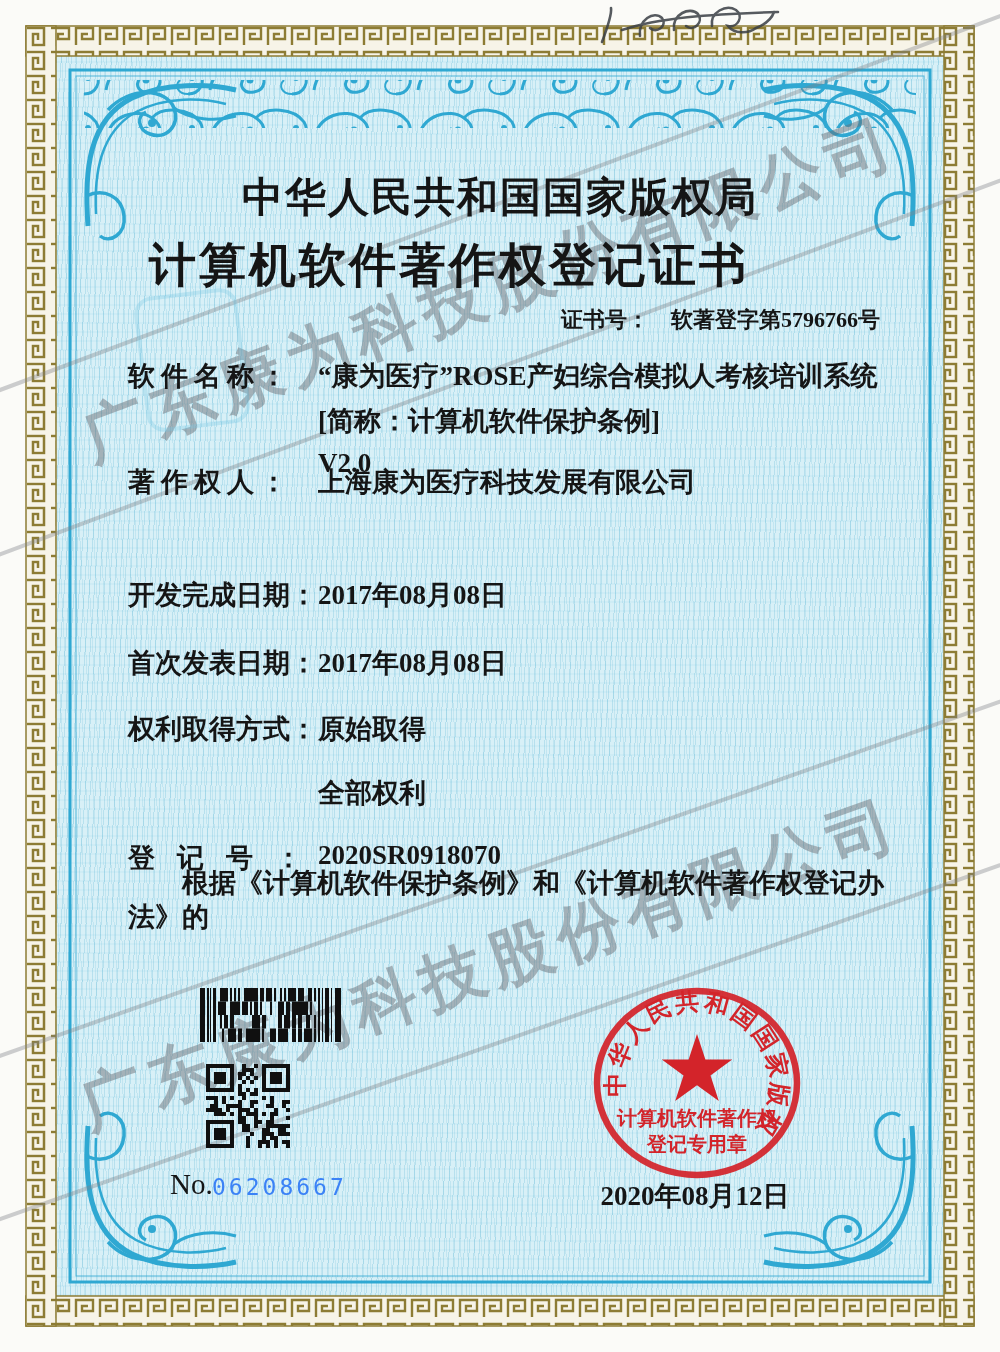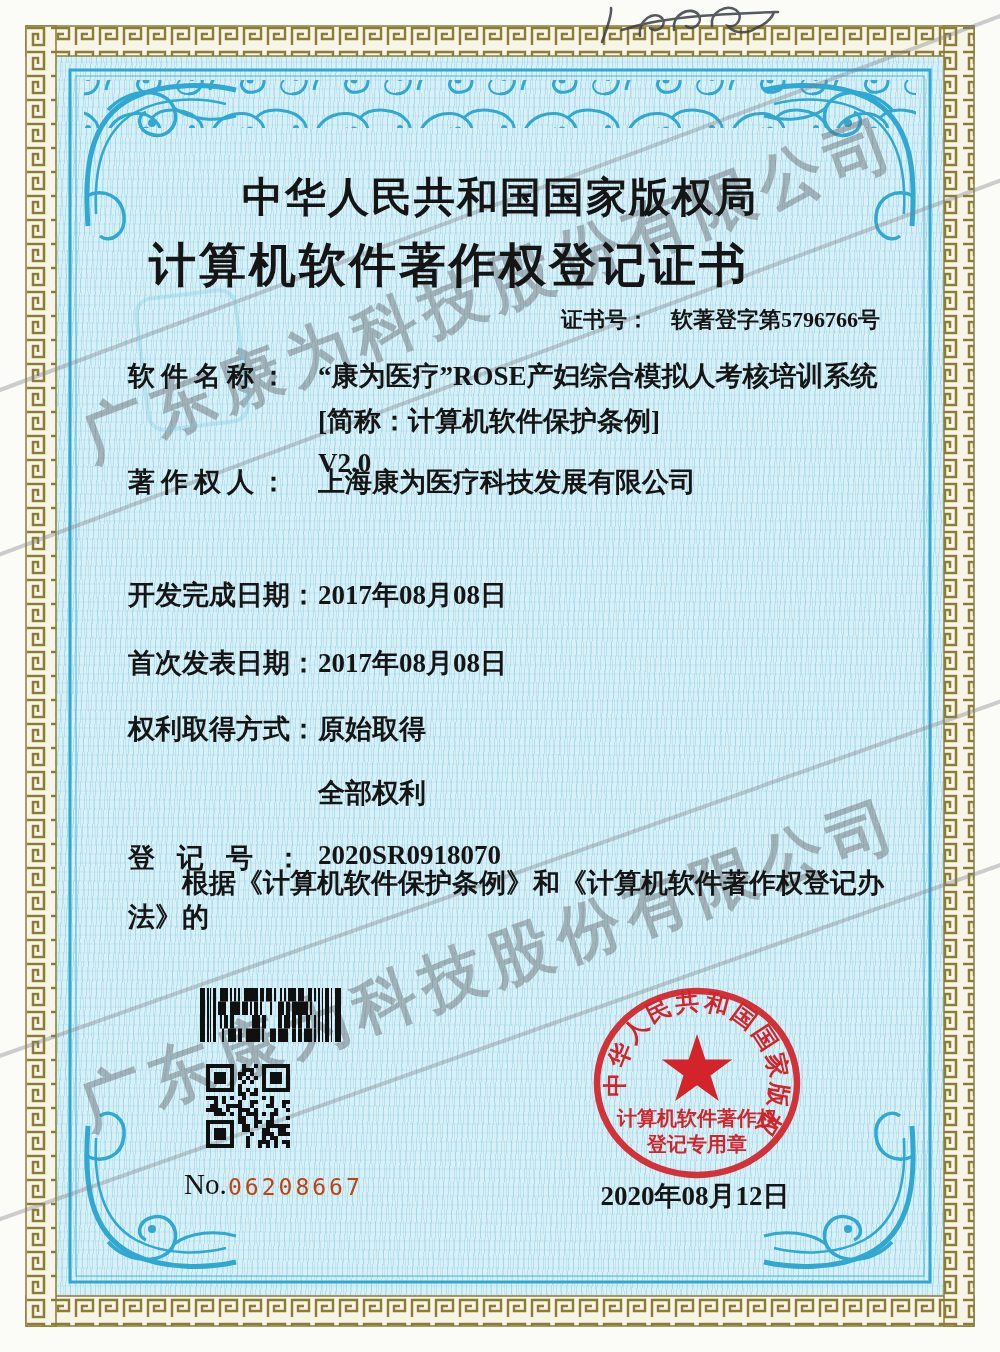--- a/index.html
+++ b/index.html
@@ -29,22 +29,22 @@
   .t1{top:170px;left:0;width:1000px;text-align:center;font-size:41px;font-weight:bold;letter-spacing:2px;}
   .t2{top:234px;left:0;width:898px;text-align:center;font-size:47px;font-weight:bold;letter-spacing:3px;}
   .certno{top:305px;left:0;width:868px;text-align:right;font-size:22px;font-weight:bold;margin-left:12px;}
   .certno .gap{display:inline-block;width:22px;}
   .row-label{left:128px;font-size:27px;font-weight:bold;white-space:nowrap;}
   .row-value{left:318px;font-size:27px;font-weight:bold;white-space:nowrap;}
   .ls6{letter-spacing:6px;}
   .ls22{letter-spacing:22px;}
   .stmt{left:128px;width:762px;font-size:27px;font-weight:bold;line-height:34px;}
   .indent{text-indent:2em;}
-  .noline-label{left:170px;top:1168px;font-size:29px;margin-left:14px;}
-  .noline-num{left:228px;top:1174px;font-size:23px;letter-spacing:3px;color:#c2410c;
+  .noline-label{left:170px;top:1168px;font-size:29px;}
+  .noline-num{left:212px;top:1174px;font-size:23px;letter-spacing:3px;color:#3b82f6;
       font-family:"DejaVu Sans Mono","Liberation Mono",monospace;}
   .issue-date{left:583px;top:1178px;width:224px;text-align:center;font-size:27px;font-weight:bold;}
   .codes{position:absolute;z-index:3;}
   .handwriting{position:absolute;left:588px;top:0;z-index:5;}
 </style>
 </head>
 <body>
 
 <div class="page">
 

